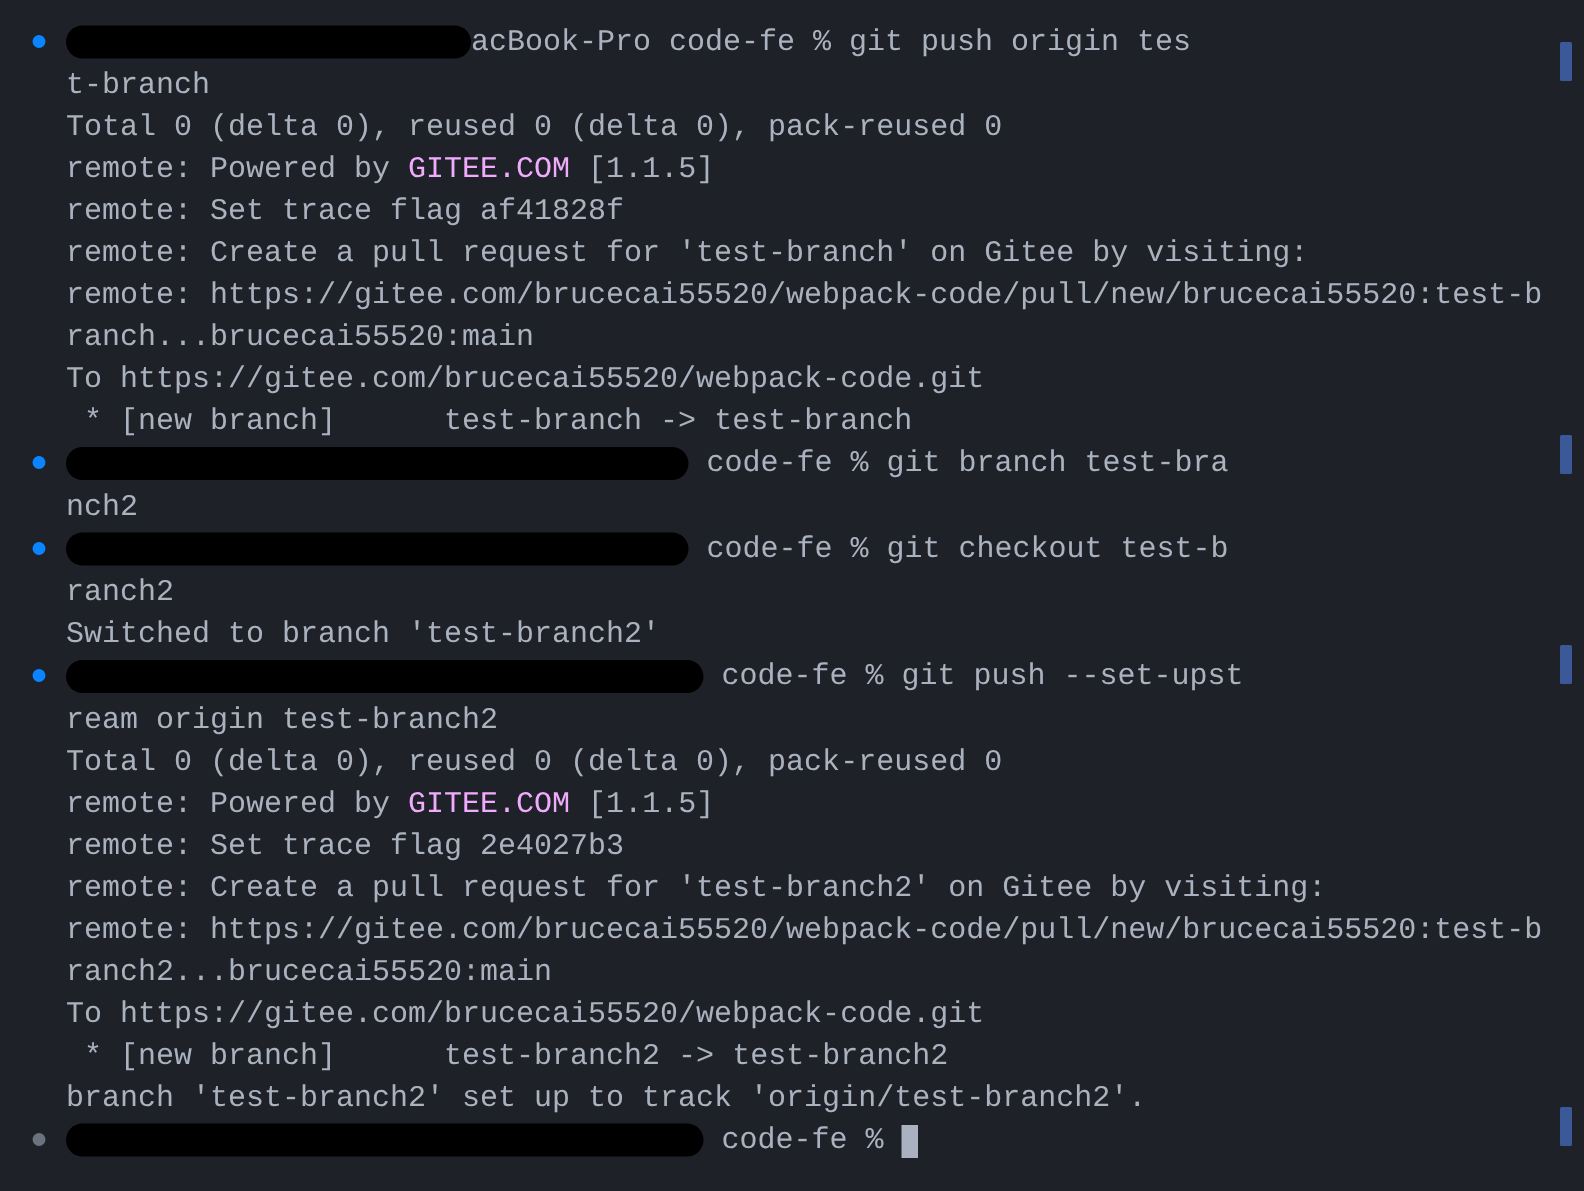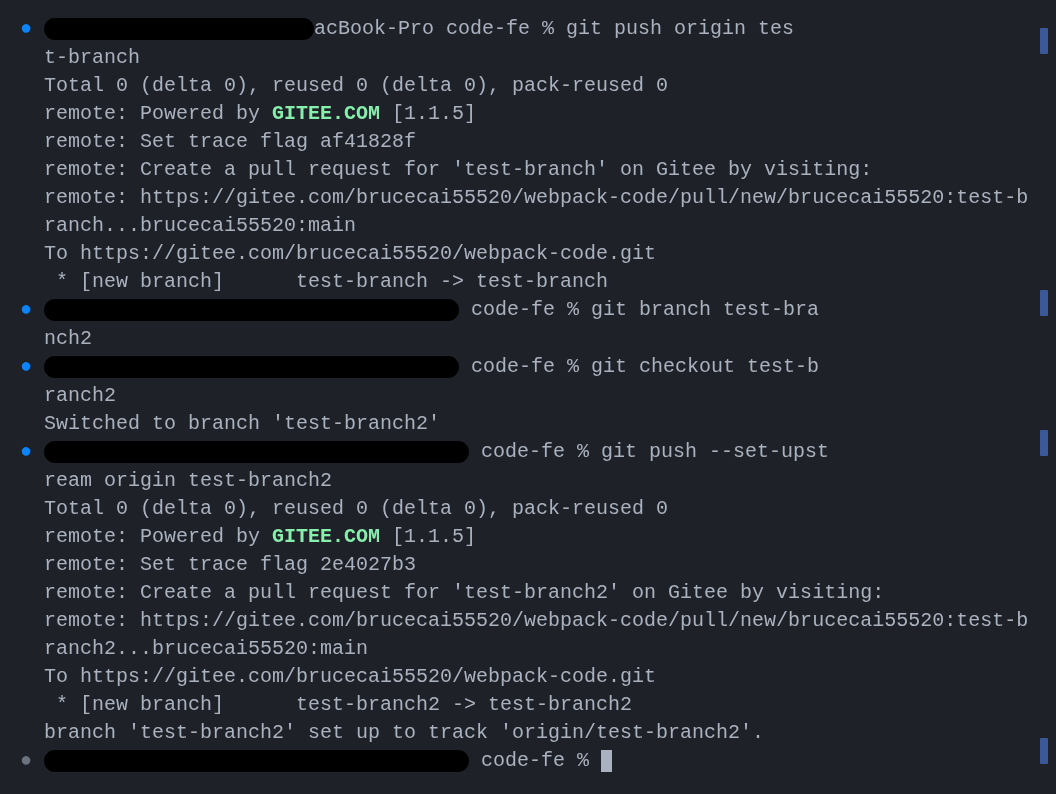--- a/index.html
+++ b/index.html
@@ -35,22 +35,22 @@
       flex: 1;
     }
     .redacted {
       display: inline-block;
       background: #000;
       border-radius: 11px;
       height: 22px;
       vertical-align: middle;
     }
     .highlight {
-      color: #86efac;
-      font-weight: bold;
+      color: #f0abfc;
+      font-weight: normal;
     }
     .indent {
       padding-left: 24px;
     }
     .text-line {
       color: #abb2bf;
     }
     .cursor {
       display: inline-block;
       width: 11px;

